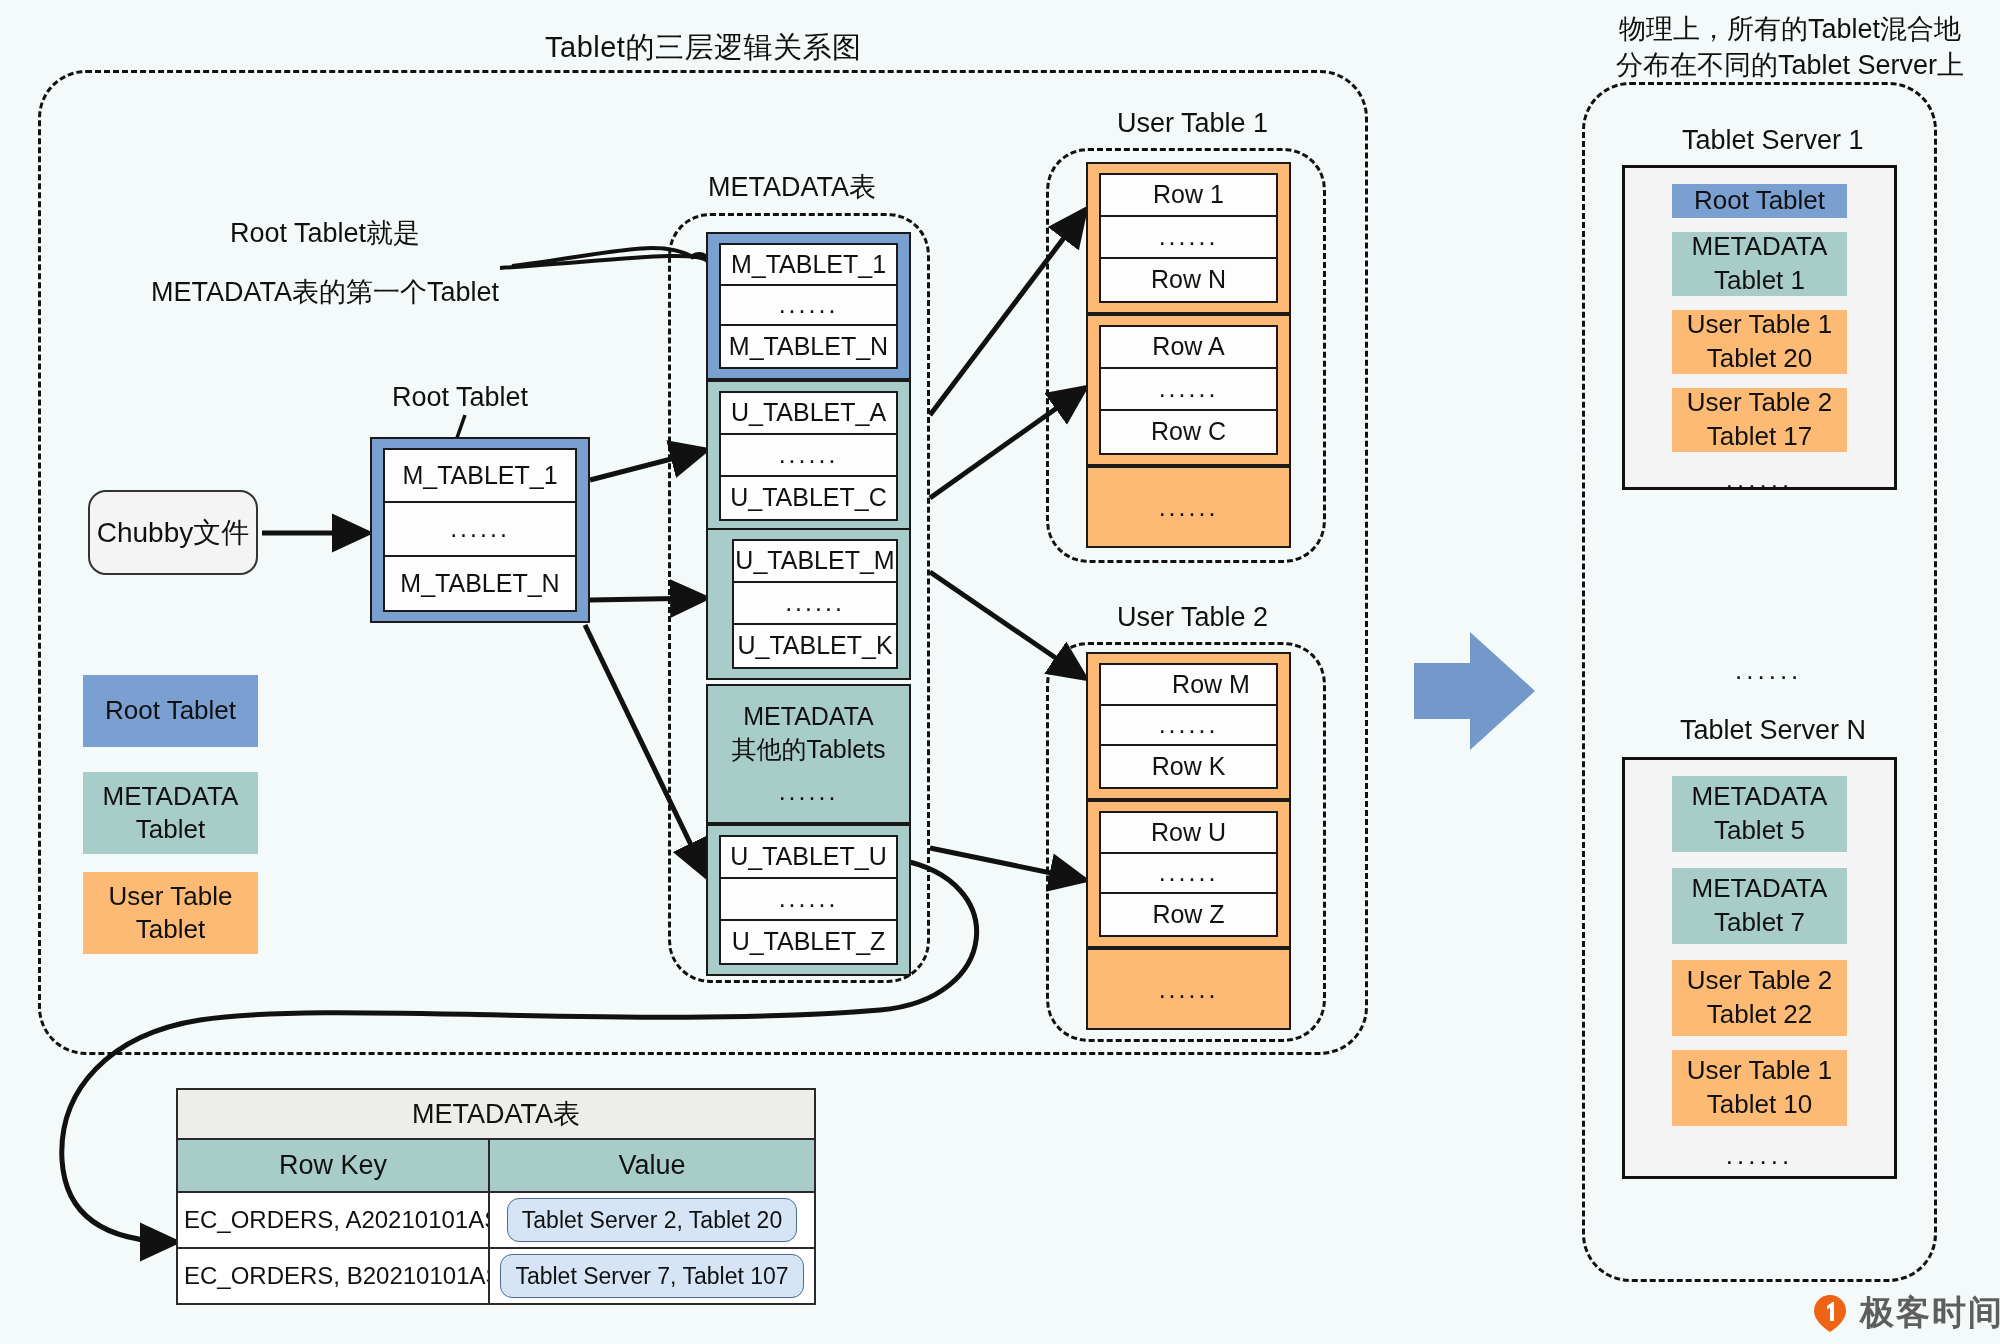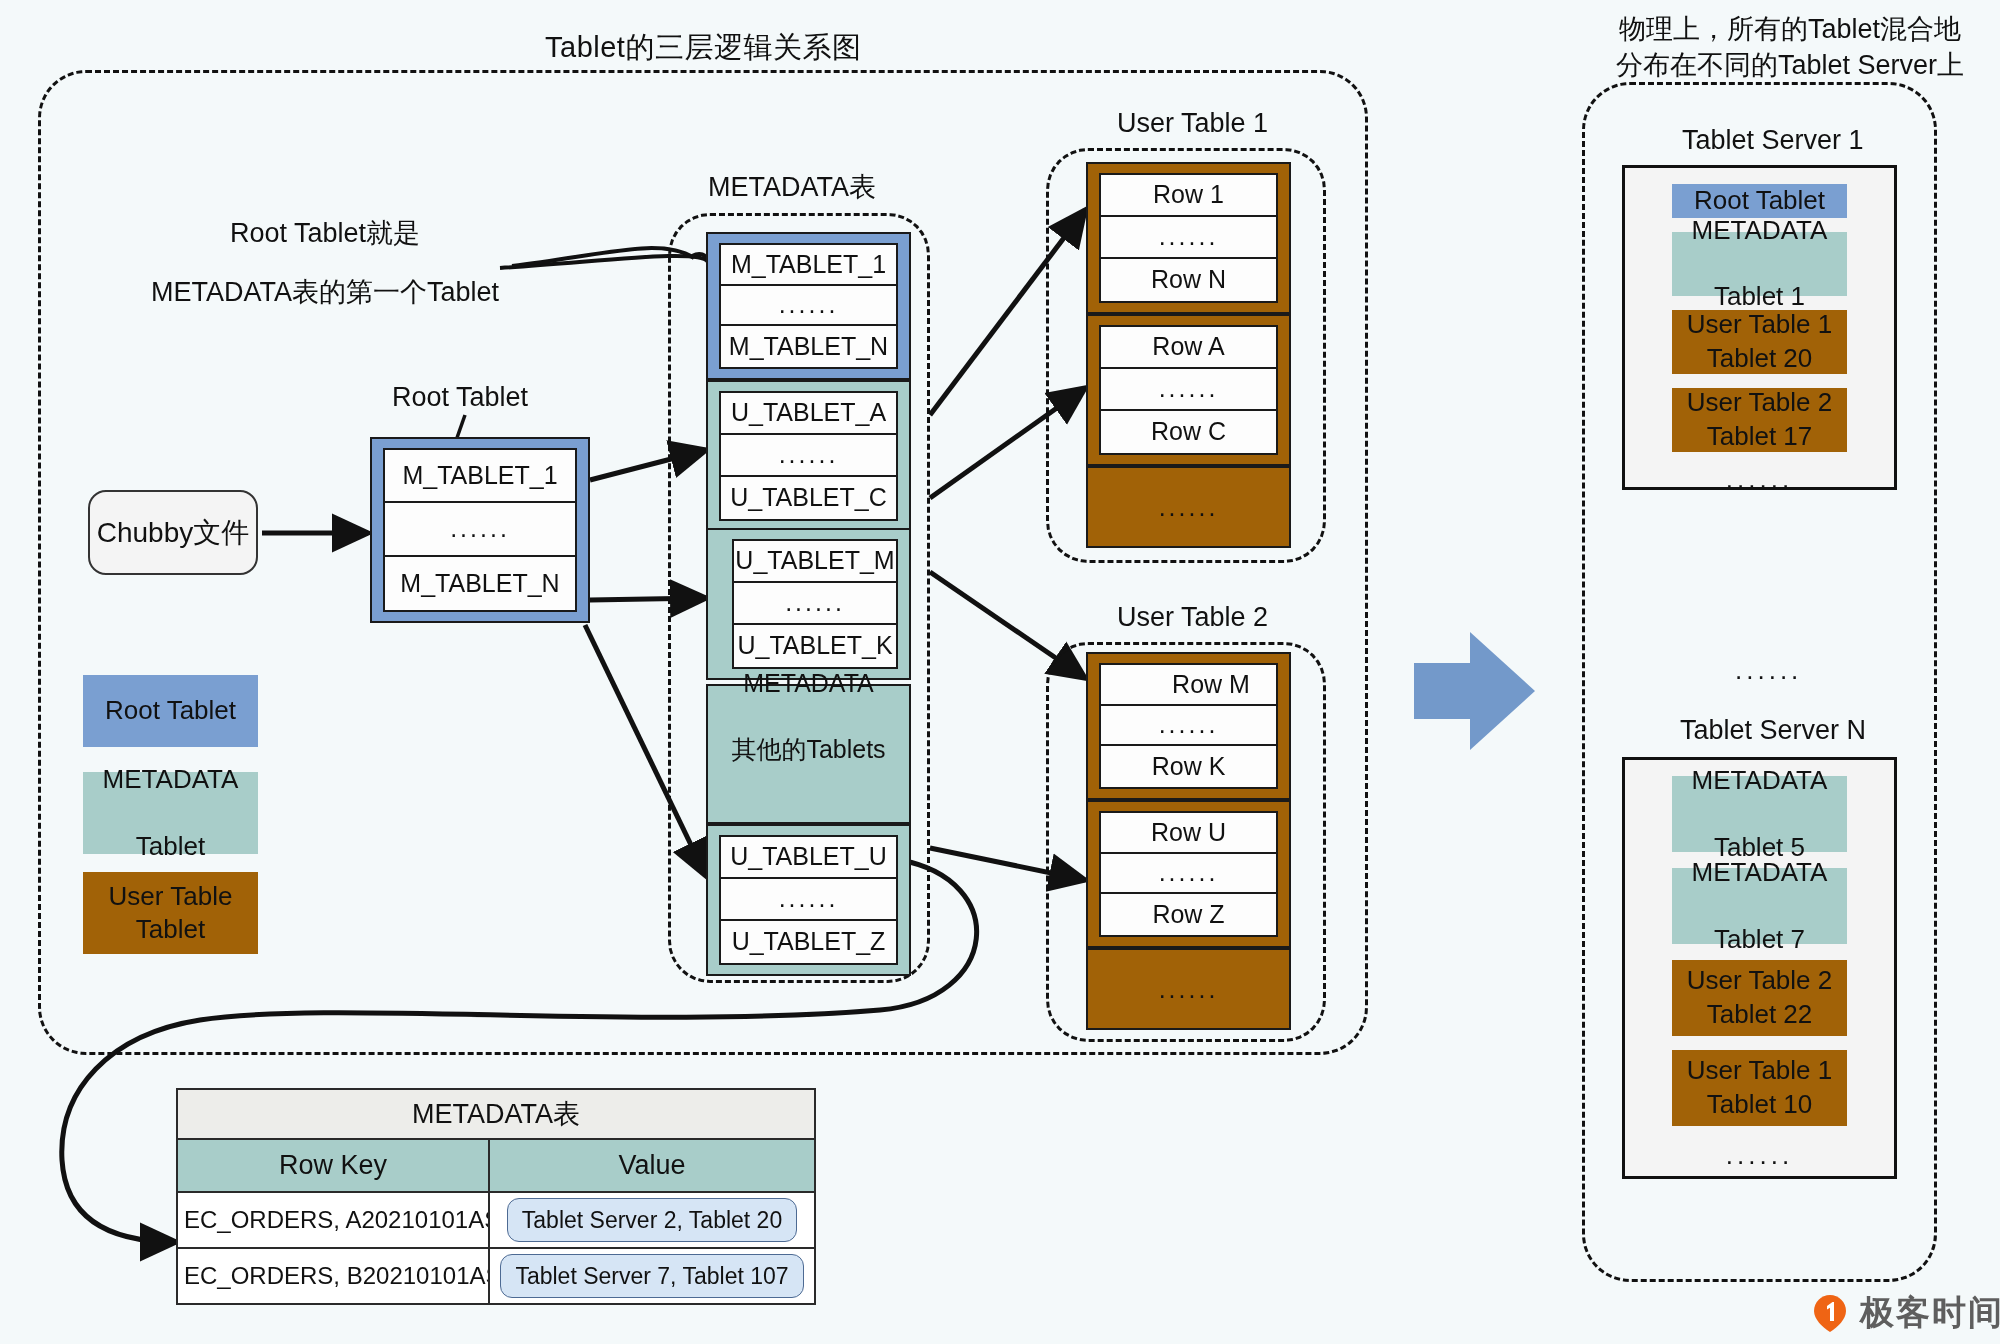--- a/index.html
+++ b/index.html
@@ -22,22 +22,22 @@
   .dashed-box{
     border:3px dashed #111;
     border-radius:48px;
     background:transparent;
     box-sizing:border-box;
   }
   .dashed-box.thin{border-width:3px;border-radius:42px;}
 
   
   .root-fill{background:#7a9fd1;}
-  .meta-fill{background:#a8cdc9;gap:33px;}
-  .user-fill{background:#a16207;}
+  .meta-fill{background:#a8cdc9;}
+  .user-fill{background:#fdba74;}
 
   
   .tgroup{box-sizing:border-box;border:2px solid #1a1a1a;padding:9px 11px;}
   .tgroup .rows{border:2px solid #1a1a1a;background:#fdfdfd;box-sizing:border-box;}
   .trow{
     box-sizing:border-box;
     background:#fdfdfd;
     font-size:25px;
     display:flex;align-items:center;justify-content:center;
     border-bottom:2px solid #1a1a1a;

